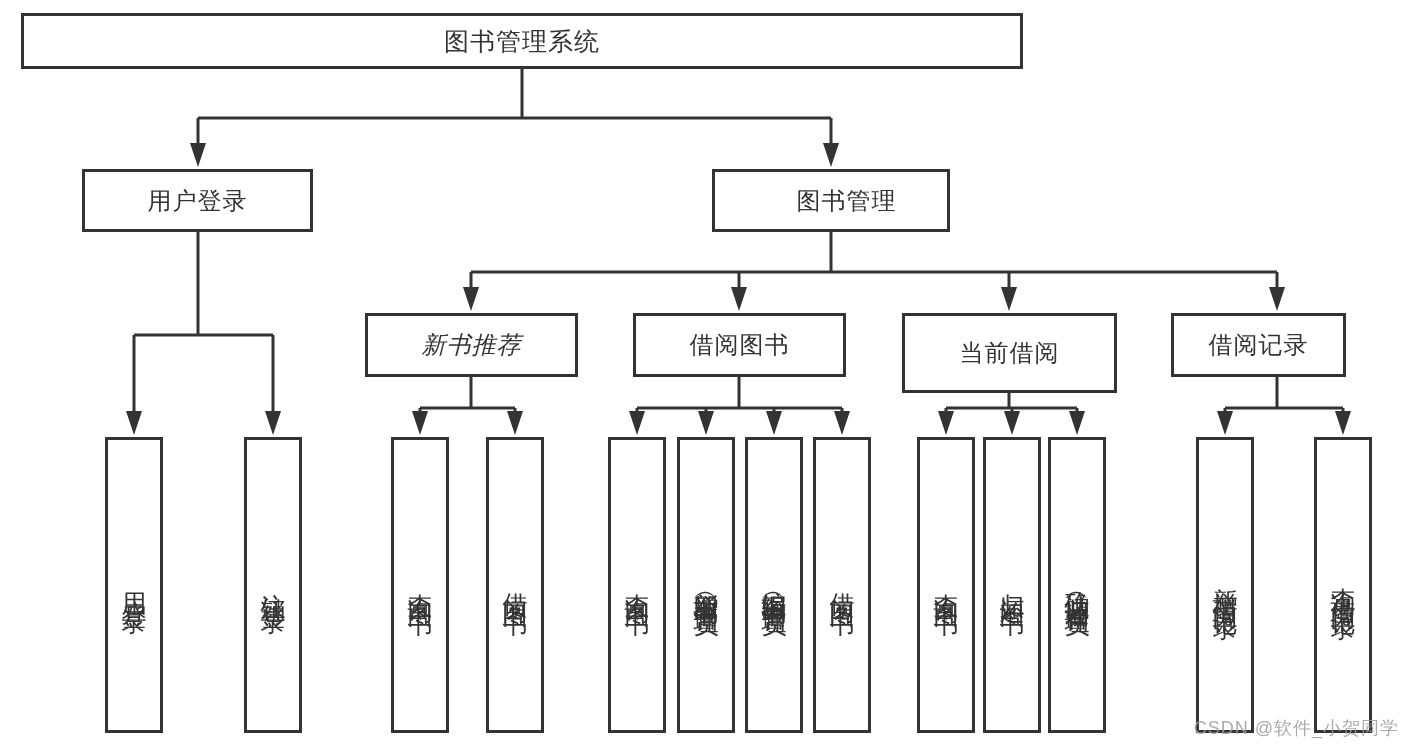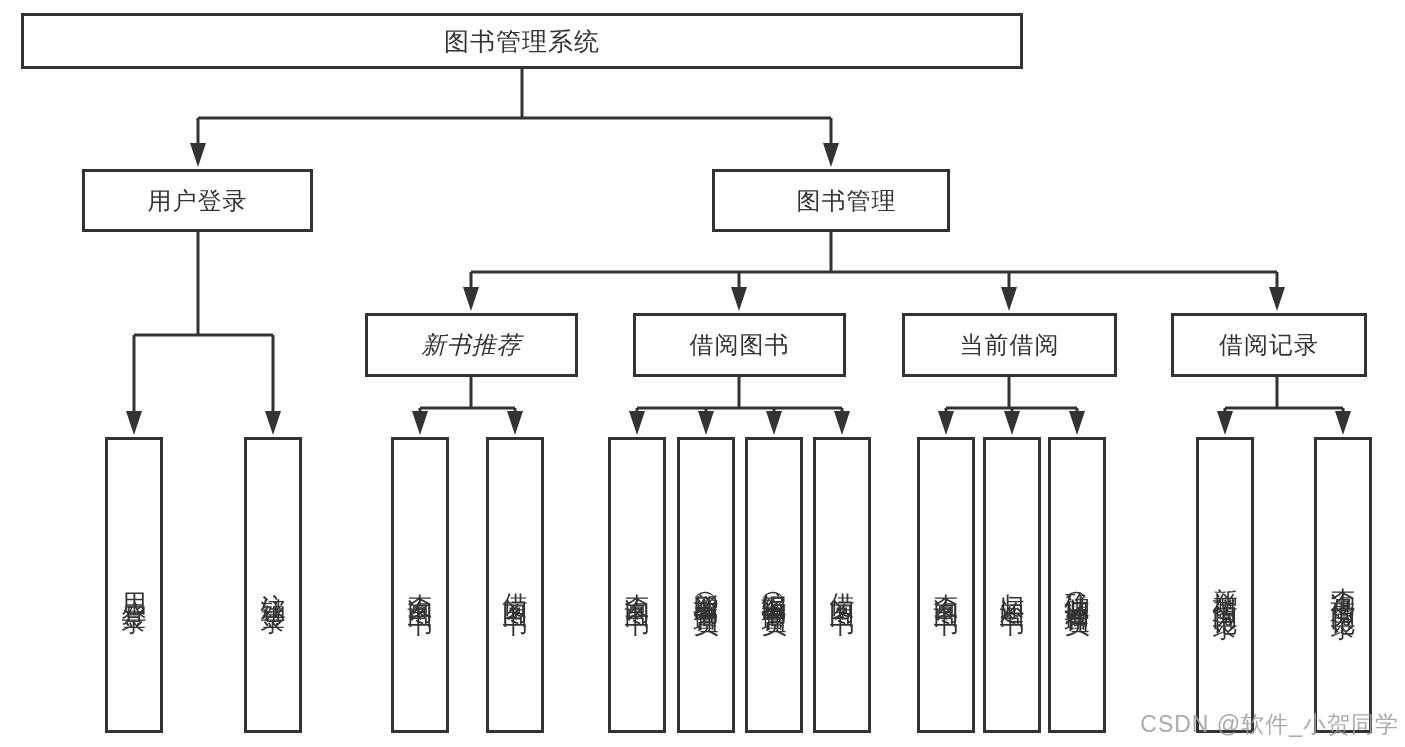--- a/index.html
+++ b/index.html
@@ -21,29 +21,29 @@
   }
   .vlabel.long{letter-spacing:3px;}
   
   #b-root{left:21px;top:13px;width:1002px;height:56px;}
   
   #b-login{left:82px;top:169px;width:231px;height:63px;}
   #b-mgmt{left:712px;top:169px;width:238px;height:63px;padding-left:31px;}
   
   #b-rec{left:365px;top:313px;width:213px;height:64px;font-style:italic;}
   #b-borrow{left:633px;top:313px;width:213px;height:64px;}
-  #b-current{left:902px;top:313px;width:215px;height:64px;}
-  #b-record{left:1171px;top:313px;width:196px;height:64px;}
+  #b-current{left:902px;top:313px;width:215px;height:80px;}
+  #b-record{left:1171px;top:313px;width:175px;height:64px;}
   
   #t1{left:105px;} #t2{left:244px;} #t3{left:391px;} #t4{left:486px;}
   #t5{left:608px;} #t6{left:677px;} #t7{left:745px;} #t8{left:813px;}
   #t9{left:917px;} #t10{left:983px;} #t11{left:1048px;}
   #t12{left:1196px;} #t13{left:1314px;}
   .watermark{
-    position:absolute;right:6px;bottom:7px;font-size:23px;letter-spacing:1px;
+    position:absolute;right:6px;bottom:7px;font-size:18px;letter-spacing:1px;
     color:rgba(158,158,158,0.88);white-space:nowrap;z-index:5;
   }
 </style>
 </head>
 <body>
 
 <div class="canvas">
 
   <svg class="connectors" viewBox="0 0 1405 747" xmlns="http://www.w3.org/2000/svg">
     <g stroke="#333333" stroke-width="3" fill="none">

